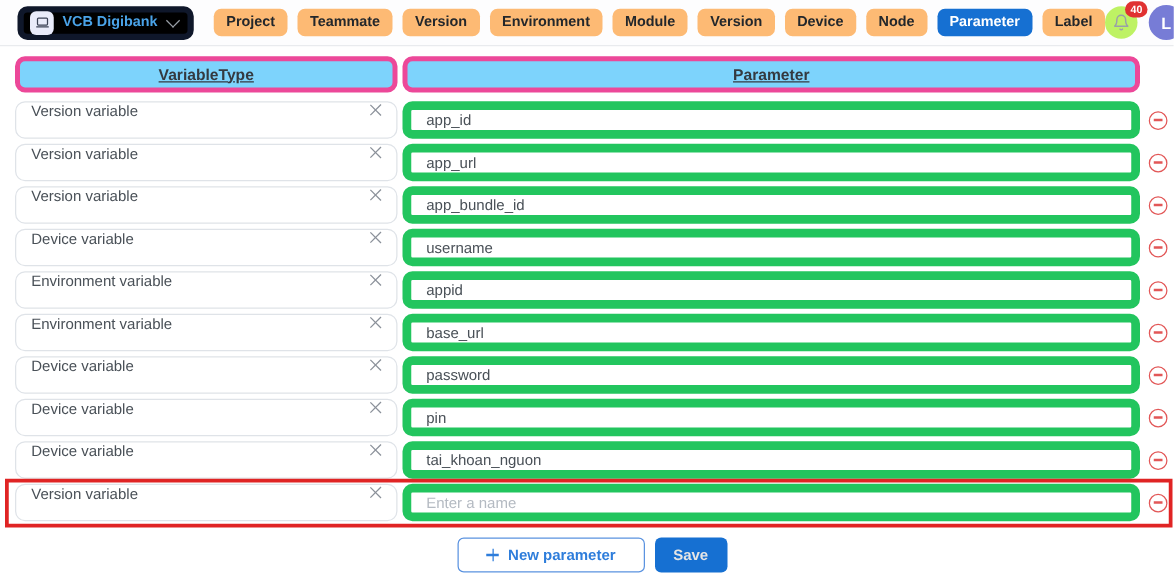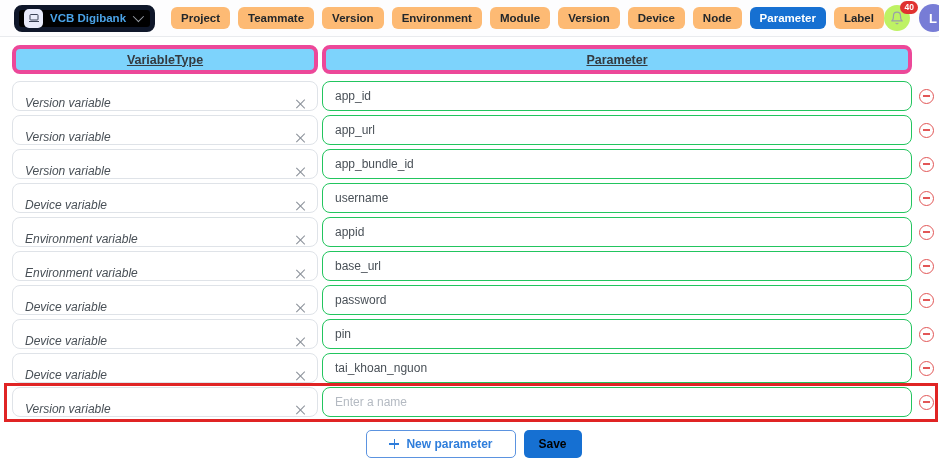--- a/index.html
+++ b/index.html
@@ -30,47 +30,47 @@
 
   
   .table-wrap { padding:8px 3px 0 12px; }
   .grid-row { display:grid; grid-template-columns:306px 590px 20px; column-gap:4px; align-items:center; }
   .thead { margin-bottom:7px; }
   .th { border:4px solid #ec4899; border-radius:8px; height:29px; display:flex; align-items:center; justify-content:center;
         font-size:12.5px; font-weight:700; color:#343a40; background:#7dd3fc;text-decoration:underline; }
 
   .trow { margin-bottom:4px; position:relative; }
   .select-box { border:1px solid #dfe3e8; border-radius:8px; height:30px; background:#fff;
-                display:flex; align-items:flex-end; padding:0 10px 0 12px; cursor:pointer;font-style:italic; }
+                display:flex; align-items:flex-start; padding:0 10px 0 12px; cursor:pointer; }
   .sel-text { flex:1; font-size:12px; color:#495057; }
   .x-icon { width:12px; height:12px; position:relative; cursor:pointer; }
   .x-icon::before, .x-icon::after { content:""; position:absolute; left:5.3px; top:0; width:1.4px; height:12px; background:#8a9099; }
   .x-icon::before { transform:rotate(45deg); }
   .x-icon::after  { transform:rotate(-45deg); }
 
-  .param-input { border:1px solid #22c55e; border-radius:8px; height:30px; width:100%; background:#fff;
+  .param-input { border:7px solid #22c55e; border-radius:8px; height:30px; width:100%; background:#fff;
                  font-size:12px; color:#495057; padding:0 12px; outline:none; font-family:"Liberation Sans", sans-serif; }
   .param-input::placeholder { color:#b4bac2; }
 
   .minus-wrap { display:flex; align-items:center; justify-content:center; }
   .minus-icon { width:15px; height:15px; border:1.5px solid #e25757; border-radius:50%; position:relative; cursor:pointer; }
   .minus-icon::before { content:""; position:absolute; left:3px; right:3px; top:50%; margin-top:-0.8px; height:1.6px; background:#e25757; }
 
   .red-frame { position:absolute; left:-8px; right:-2px; top:-4.5px; bottom:-4.5px;
                border:3px solid #e02424; pointer-events:none; z-index:3; }
 
   
   .footer { display:flex; justify-content:center; align-items:center; gap:8px; margin-top:13px; }
   .btn-new { display:flex; align-items:center; gap:7px; background:#fff; border:1px solid #5b93e0; border-radius:5px;
              color:#2e7ddb; font-size:12px; font-weight:700; padding:6px 22px; cursor:pointer; font-family:"Liberation Sans", sans-serif; }
   .plus-icon { width:10px; height:10px; position:relative; }
   .plus-icon::before, .plus-icon::after { content:""; position:absolute; background:#2e7ddb; }
   .plus-icon::before { left:4.3px; top:0; width:1.5px; height:10px; }
   .plus-icon::after  { top:4.3px; left:0; height:1.5px; width:10px; }
-  .btn-save { background:#1670d2; border:none; border-radius:5px; color:#000000; font-size:12px; font-weight:700;
+  .btn-save { background:#1670d2; border:none; border-radius:5px; color:#e5e5e5; font-size:12px; font-weight:700;
               padding:7px 15px; cursor:pointer; font-family:"Liberation Sans", sans-serif; }
 </style>
 </head>
 <body>
 
 <div class="topbar">
   <div class="proj-select">
     <span class="proj-icon-box">
       <svg width="12" height="12" viewBox="0 0 24 24" fill="none" stroke="#3b4256" stroke-width="2">
         <rect x="4" y="5" width="16" height="11" rx="1.5"></rect>

